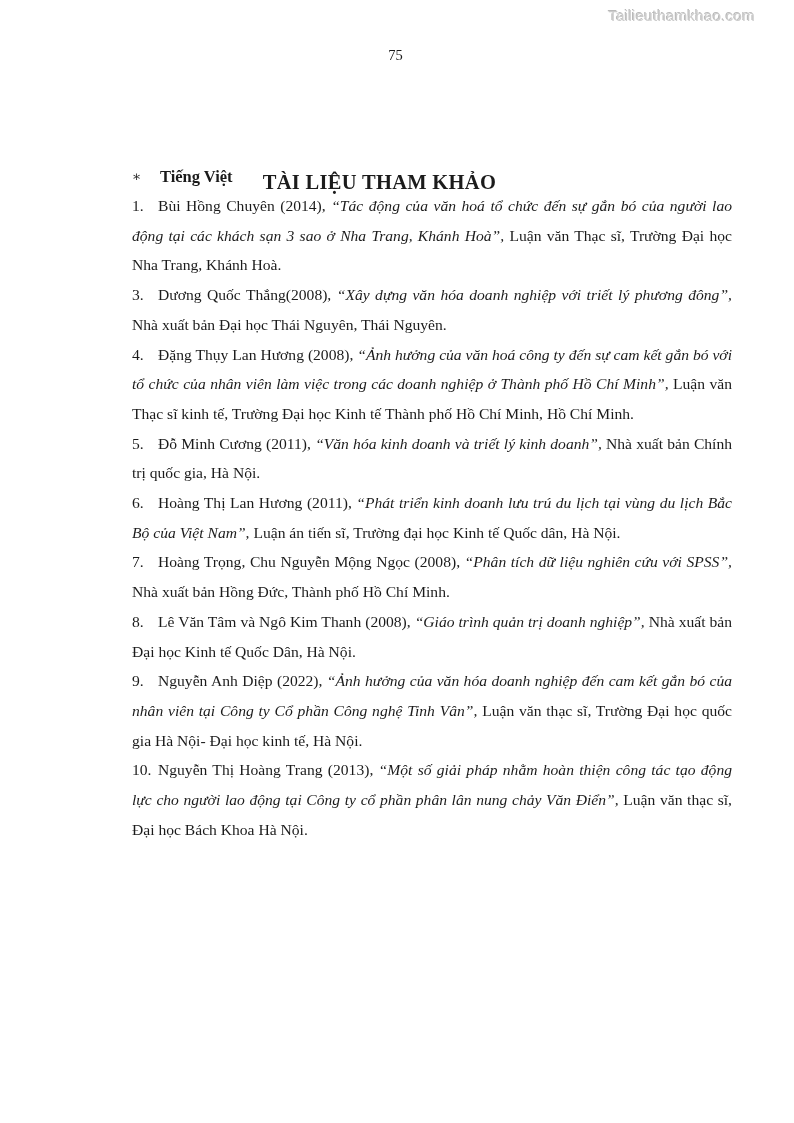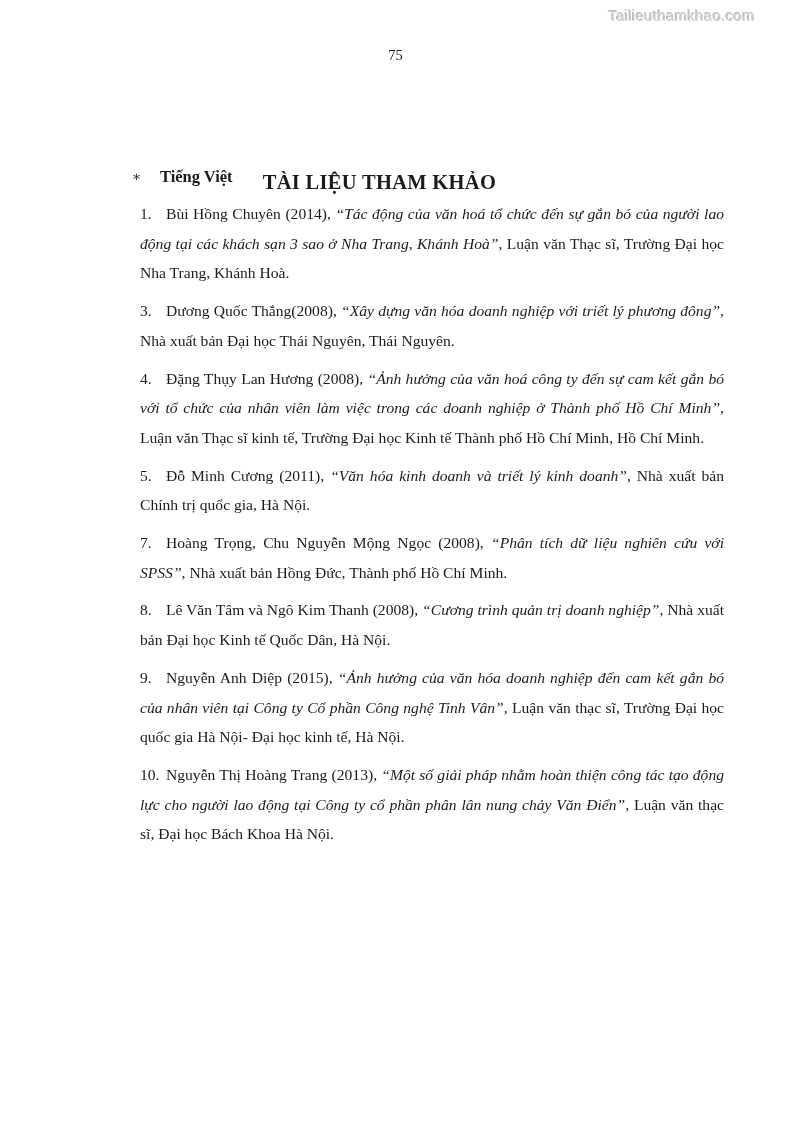--- a/index.html
+++ b/index.html
@@ -35,21 +35,21 @@
   }
   .section-head .marker{
     display:inline-block;width:28px;
     font-weight:normal;font-size:14px;vertical-align:1px;
   }
   .refs{
     position:absolute;top:191px;left:132px;width:600px;
     font-size:15.6px;line-height:29.7px;
     text-align:justify;text-justify:inter-word;
   }
-  .refs p{margin:8px;}
+  .refs p{margin:0;}
   .ref-num{display:inline-block;width:26px;}
   .it{font-style:italic;}
 </style>
 </head>
 <body>
 
 <div class="page">
 
   <div class="watermark">Tailieuthamkhao.com</div>
 
@@ -59,19 +59,20 @@
 
   <div class="section-head">
     <span class="marker">∗</span><span>Tiếng Việt</span>
   </div>
 
   <div class="refs">
       <p><span class="ref-num">1.</span><span>Bùi Hồng Chuyên (2014), </span><span class="it">“Tác động của văn hoá tổ chức đến sự gắn bó của người lao động tại các khách sạn 3 sao ở Nha Trang, Khánh Hoà”,</span><span> Luận văn Thạc sĩ, Trường Đại học Nha Trang, Khánh Hoà.</span></p>
       <p><span class="ref-num">3.</span><span>Dương Quốc Thắng(2008), </span><span class="it">“Xây dựng văn hóa doanh nghiệp với triết lý phương đông”,</span><span> Nhà xuất bản Đại học Thái Nguyên, Thái Nguyên.</span></p>
       <p><span class="ref-num">4.</span><span>Đặng Thụy Lan Hương (2008), </span><span class="it">“Ảnh hưởng của văn hoá công ty đến sự cam kết gắn bó với tổ chức của nhân viên làm việc trong các doanh nghiệp ở Thành phố Hồ Chí Minh”,</span><span> Luận văn Thạc sĩ kinh tế, Trường Đại học Kinh tế Thành phố Hồ Chí Minh, Hồ Chí Minh.</span></p>
       <p><span class="ref-num">5.</span><span>Đỗ Minh Cương (2011), </span><span class="it">“Văn hóa kinh doanh và triết lý kinh doanh”,</span><span> Nhà xuất bản Chính trị quốc gia, Hà Nội.</span></p>
+      <p><span class="ref-num">6.</span><span>Hoàng Thị Lan Hương (2011), </span><span class="it">“Phát triển kinh doanh lưu trú du lịch tại vùng du lịch Bắc Bộ của Việt Nam”,</span><span> Luận án tiến sĩ, Trường đại học Kinh tế Quốc dân, Hà Nội.</span></p>
       <p><span class="ref-num">7.</span><span>Hoàng Trọng, Chu Nguyễn Mộng Ngọc (2008), </span><span class="it">“Phân tích dữ liệu nghiên cứu với SPSS”,</span><span> Nhà xuất bản Hồng Đức, Thành phố Hồ Chí Minh.</span></p>
-      <p><span class="ref-num">8.</span><span>Lê Văn Tâm và Ngô Kim Thanh (2008), </span><span class="it">“Cương trình quản trị doanh nghiệp”,</span><span> Nhà xuất bản Đại học Kinh tế Quốc Dân, Hà Nội.</span></p>
-      <p><span class="ref-num">9.</span><span>Nguyễn Anh Diệp (2015), </span><span class="it">“Ảnh hưởng của văn hóa doanh nghiệp đến cam kết gắn bó của nhân viên tại Công ty Cổ phần Công nghệ Tinh Vân”,</span><span> Luận văn thạc sĩ, Trường Đại học quốc gia Hà Nội- Đại học kinh tế, Hà Nội.</span></p>
+      <p><span class="ref-num">8.</span><span>Lê Văn Tâm và Ngô Kim Thanh (2008), </span><span class="it">“Giáo trình quản trị doanh nghiệp”,</span><span> Nhà xuất bản Đại học Kinh tế Quốc Dân, Hà Nội.</span></p>
+      <p><span class="ref-num">9.</span><span>Nguyễn Anh Diệp (2022), </span><span class="it">“Ảnh hưởng của văn hóa doanh nghiệp đến cam kết gắn bó của nhân viên tại Công ty Cổ phần Công nghệ Tinh Vân”,</span><span> Luận văn thạc sĩ, Trường Đại học quốc gia Hà Nội- Đại học kinh tế, Hà Nội.</span></p>
       <p><span class="ref-num">10.</span><span>Nguyễn Thị Hoàng Trang (2013), </span><span class="it">“Một số giải pháp nhằm hoàn thiện công tác tạo động lực cho người lao động tại Công ty cổ phần phân lân nung chảy Văn Điển”,</span><span> Luận văn thạc sĩ, Đại học Bách Khoa Hà Nội.</span></p>
     </div>
 
 </div>
 
 </body></html>

